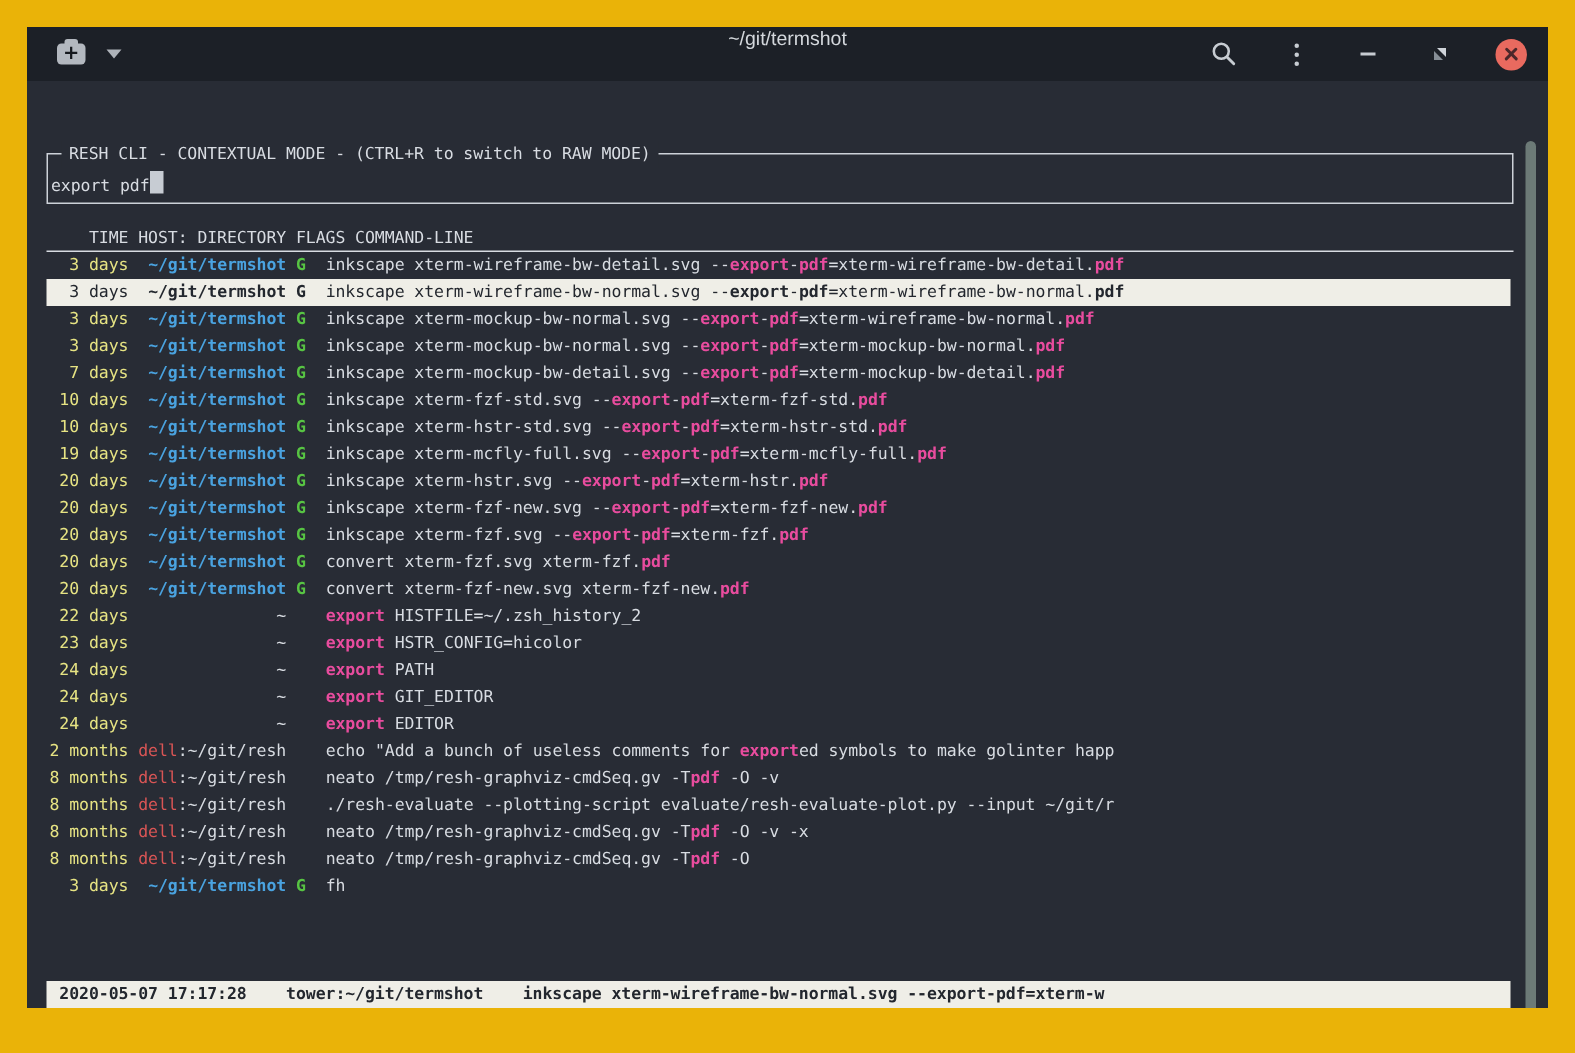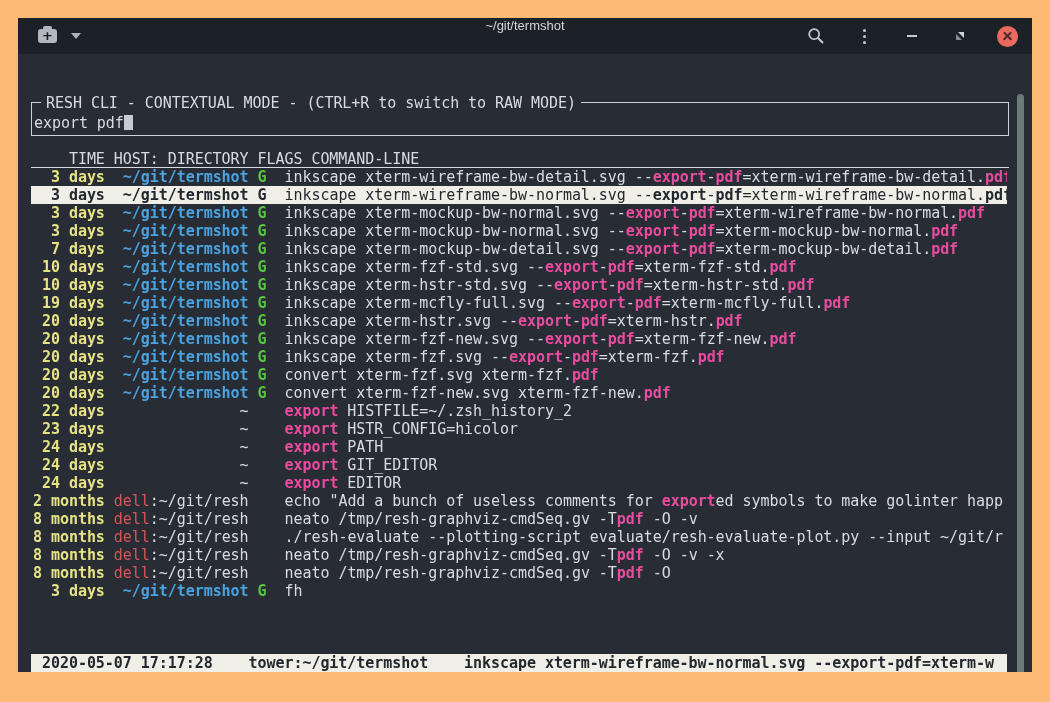--- a/index.html
+++ b/index.html
@@ -1,17 +1,17 @@
 <!DOCTYPE html>
 <html style="--c-bg: #282c35; --c-titlebar: #1c2027; --c-text: #d8dce2; --c-time: #e6e383; --c-dir: #4aa3e0; --c-flag: #57c443; --c-match: #e84c9e; --c-host: #d95555; --c-selbg: #efeee7; --c-seltx: #23272e; --c-close: #e96a5f; --c-scroll: #6c7a77;"><head>
 <meta charset="utf-8">
 <style>
   html,body{margin:0;padding:0;background:#000;width:1050px;height:702px;overflow:hidden;}
   *{box-sizing:border-box;}
-  .stage{position:relative;width:1050px;height:702px;background:#fdba74;font-family:"DejaVu Sans Mono",monospace;}
+  .stage{position:relative;width:1050px;height:702px;background:#eab308;font-family:"DejaVu Sans Mono",monospace;}
   .window{position:absolute;left:18px;top:18px;width:1014px;height:654px;}
 
   
   .titlebar{position:absolute;left:0;top:0;width:1014px;height:36px;background:var(--c-titlebar);}
   .tb-left{position:absolute;left:20px;top:0;height:36px;display:flex;align-items:center;gap:14px;}
   .newtab{position:relative;width:19px;height:14px;background:#b3b8bf;border-radius:3px;cursor:default;}
   .newtab::before{content:"";position:absolute;left:5px;top:-3px;width:9px;height:4px;background:#b3b8bf;border-radius:2px 2px 0 0;}
   .newtab::after{content:"+";position:absolute;left:0;right:0;top:-1px;text-align:center;color:#15181d;font:bold 13px "DejaVu Sans",sans-serif;}
   .caret{width:0;height:0;border-left:5px solid transparent;border-right:5px solid transparent;border-top:6px solid #aeb3ba;}
   .tb-title{position:absolute;left:0;right:0;top:0;height:36px;line-height:36px;text-align:center;color:#d4d8dd;font:13px "Liberation Sans",sans-serif;}
@@ -20,33 +20,33 @@
   .kebab{display:flex;flex-direction:column;gap:3px;}
   .kebab i{width:3px;height:3px;border-radius:50%;background:#c7ccd2;}
   .min-dash{width:10px;height:2px;background:#c7ccd2;}
   .close-btn{width:21px;height:21px;border-radius:50%;background:var(--c-close);position:relative;}
   .close-btn::before,.close-btn::after{content:"";position:absolute;left:5px;top:9.5px;width:11px;height:2.4px;background:#4b272a;border-radius:1px;}
   .close-btn::before{transform:rotate(45deg);}
   .close-btn::after{transform:rotate(-45deg);}
 
   
   .term{position:absolute;left:0;top:36px;width:1014px;height:618px;background:var(--c-bg);overflow:hidden;}
-  .mono{font-family:"DejaVu Sans Mono",monospace;font-size:15px;line-height:18px;letter-spacing:-0.05px;white-space:pre;color:var(--c-text);}
+  .mono{font-family:"DejaVu Sans Mono",monospace;font-size:11px;line-height:18px;letter-spacing:-0.05px;white-space:pre;color:var(--c-text);}
 
   .search-box{position:absolute;left:13px;top:48px;width:978px;height:34px;border:1px solid #cdd2d9;}
   .search-box-title{position:absolute;left:9px;top:-9px;background:var(--c-bg);padding:0 5px;}
   .query-line{position:absolute;left:2px;top:11px;}
   .cursor{display:inline-block;width:9px;height:15px;background:#c7ccd3;vertical-align:-2px;}
 
   .list-header{position:absolute;left:13px;top:96px;width:978px;height:18px;border-bottom:1px solid #d8dce2;padding-left:2px;}
   .rows{position:absolute;left:13px;top:114px;width:978px;}
   .row{position:relative;width:976px;height:18px;padding-left:2px;overflow:hidden;}
   .row.selected{background:var(--c-selbg);}
   .row.selected span{color:var(--c-seltx) !important;}
-  .t-time{color:var(--c-time);font-weight:bold;}
+  .t-time{color:var(--c-time);}
   .t-dir{color:var(--c-dir);font-weight:bold;}
   .t-host{color:var(--c-host);}
   .t-flag{color:var(--c-flag);font-weight:bold;}
   .hl{color:var(--c-match);font-weight:bold;}
 
   .status-bar{position:absolute;left:13px;top:600px;width:976px;height:36px;background:var(--c-selbg);padding-left:2px;}
   .status-bar .mono{color:var(--c-seltx);font-weight:bold;}
 
   .scrollbar{position:absolute;left:999px;top:40px;width:7px;height:610px;background:var(--c-scroll);border-radius:4px;}
 </style>

